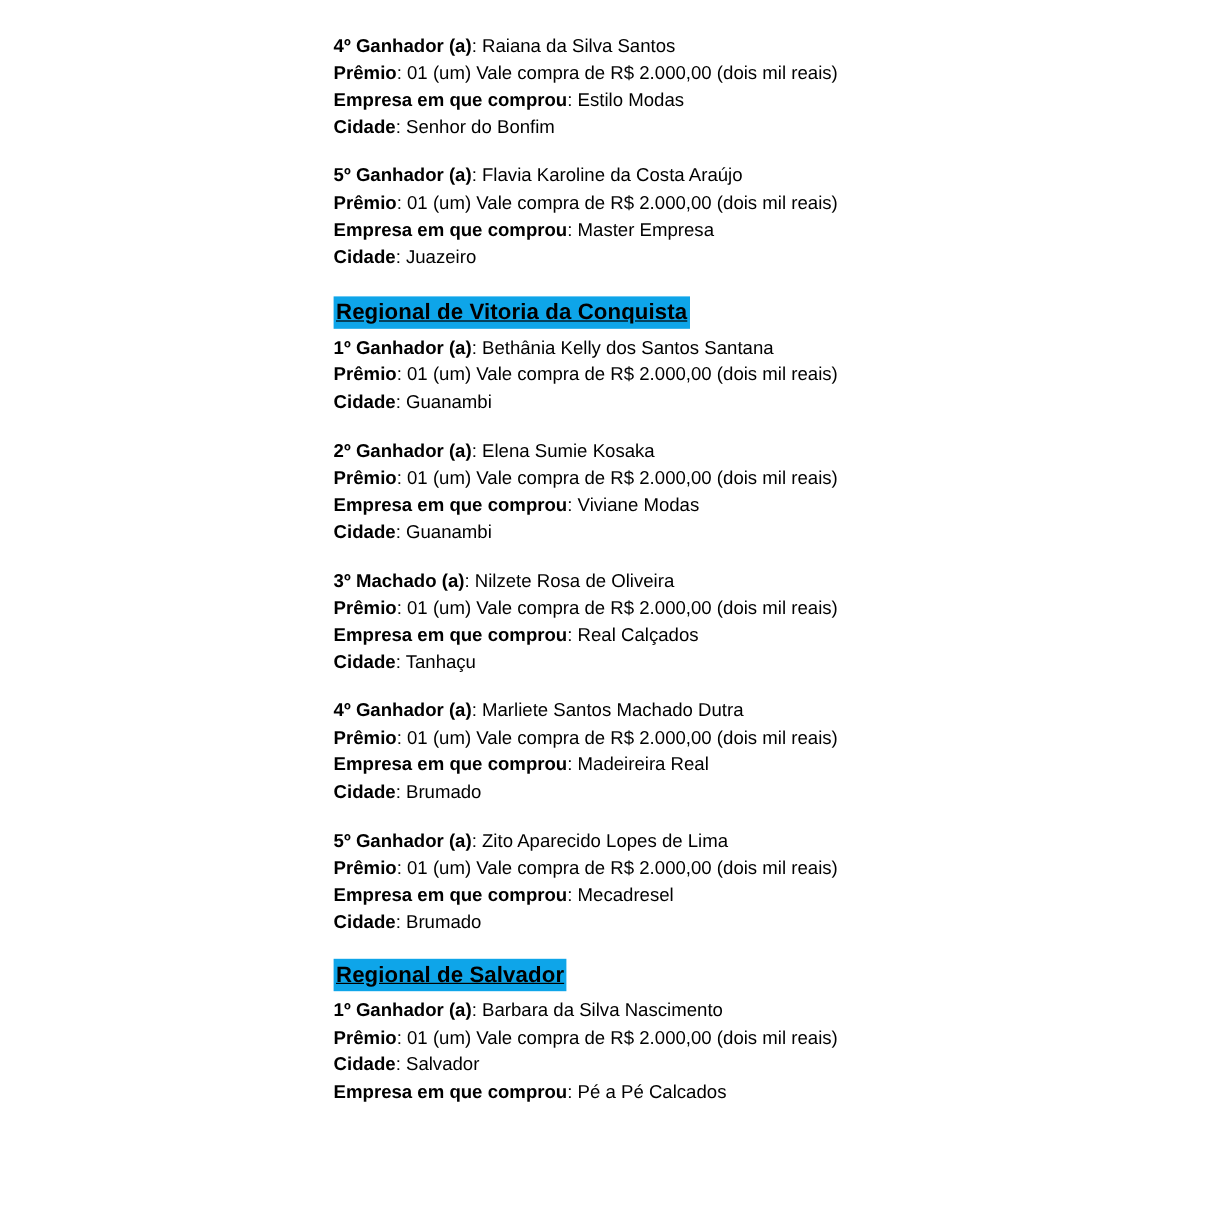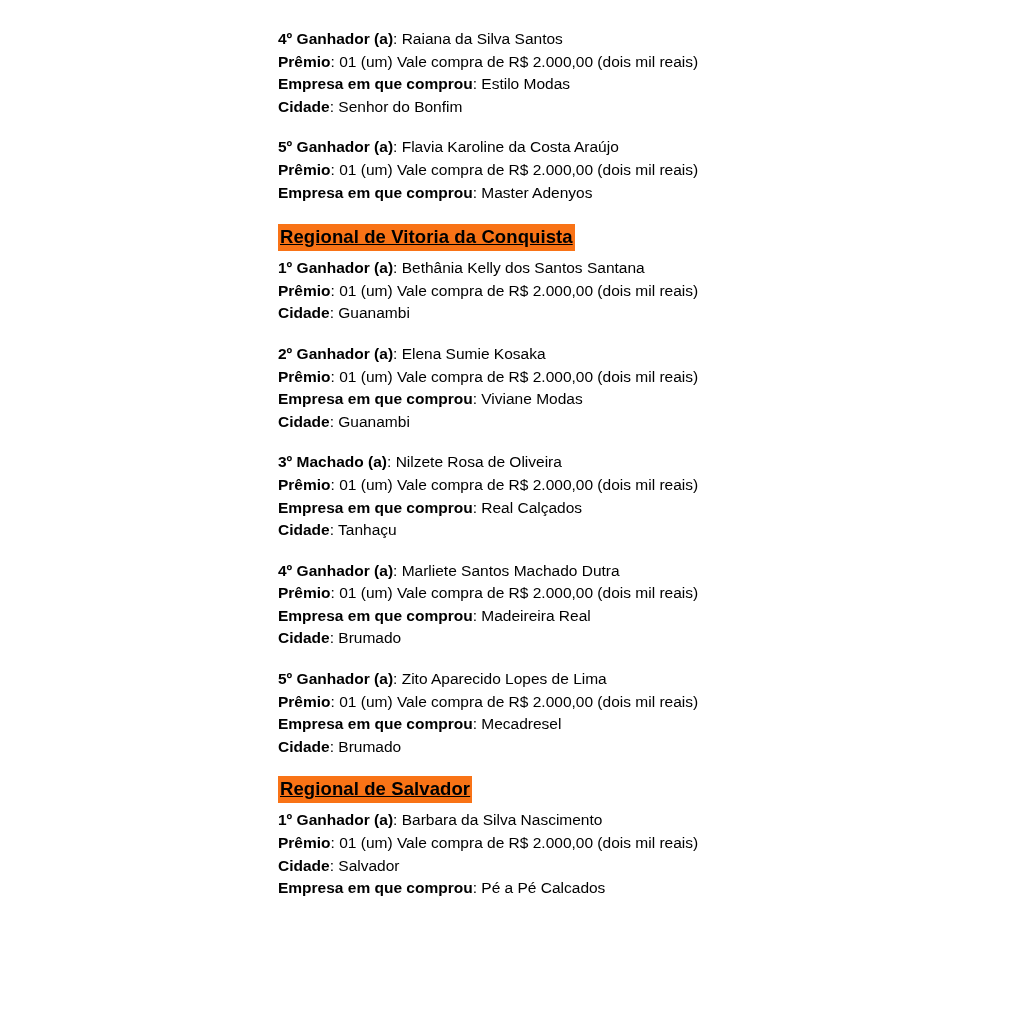--- a/index.html
+++ b/index.html
@@ -35,21 +35,21 @@
     white-space: nowrap;
   }
   .line .lbl {
     font-weight: bold;
   }
   .line .val {
     font-weight: normal;
   }
   .section-heading {
     display: inline-block;
-    background: #f97316;
+    background: #0ea5e9;
     font-weight: bold;
     font-size: 18.5px;
     line-height: 24px;
     text-decoration: underline;
     letter-spacing: 0.1px;
     padding: 1px 2px 2px 2px;
     margin-bottom: 2px;
   }
   .section {
     margin-bottom: 0;
@@ -88,21 +88,24 @@
       </div>
 
       <div class="winner-block">
         <div class="line">
           <span class="lbl">5º Ganhador (a)</span><span class="val">: <span>Flavia Karoline da Costa Araújo</span></span>
         </div>
         <div class="line">
           <span class="lbl">Prêmio</span><span class="val">: <span>01 (um) Vale compra de R$ 2.000,00 (dois mil reais)</span></span>
         </div>
         <div class="line">
-          <span class="lbl">Empresa em que comprou</span><span class="val">: <span>Master Adenyos</span></span>
+          <span class="lbl">Empresa em que comprou</span><span class="val">: <span>Master Empresa</span></span>
+        </div>
+        <div class="line">
+          <span class="lbl">Cidade</span><span class="val">: <span>Juazeiro</span></span>
         </div>
       </div>
     </div>
 
     <div class="section">
       <div class="heading-wrap">
         <span class="section-heading">Regional de Vitoria da Conquista</span>
       </div>
 
       <div class="winner-block">

